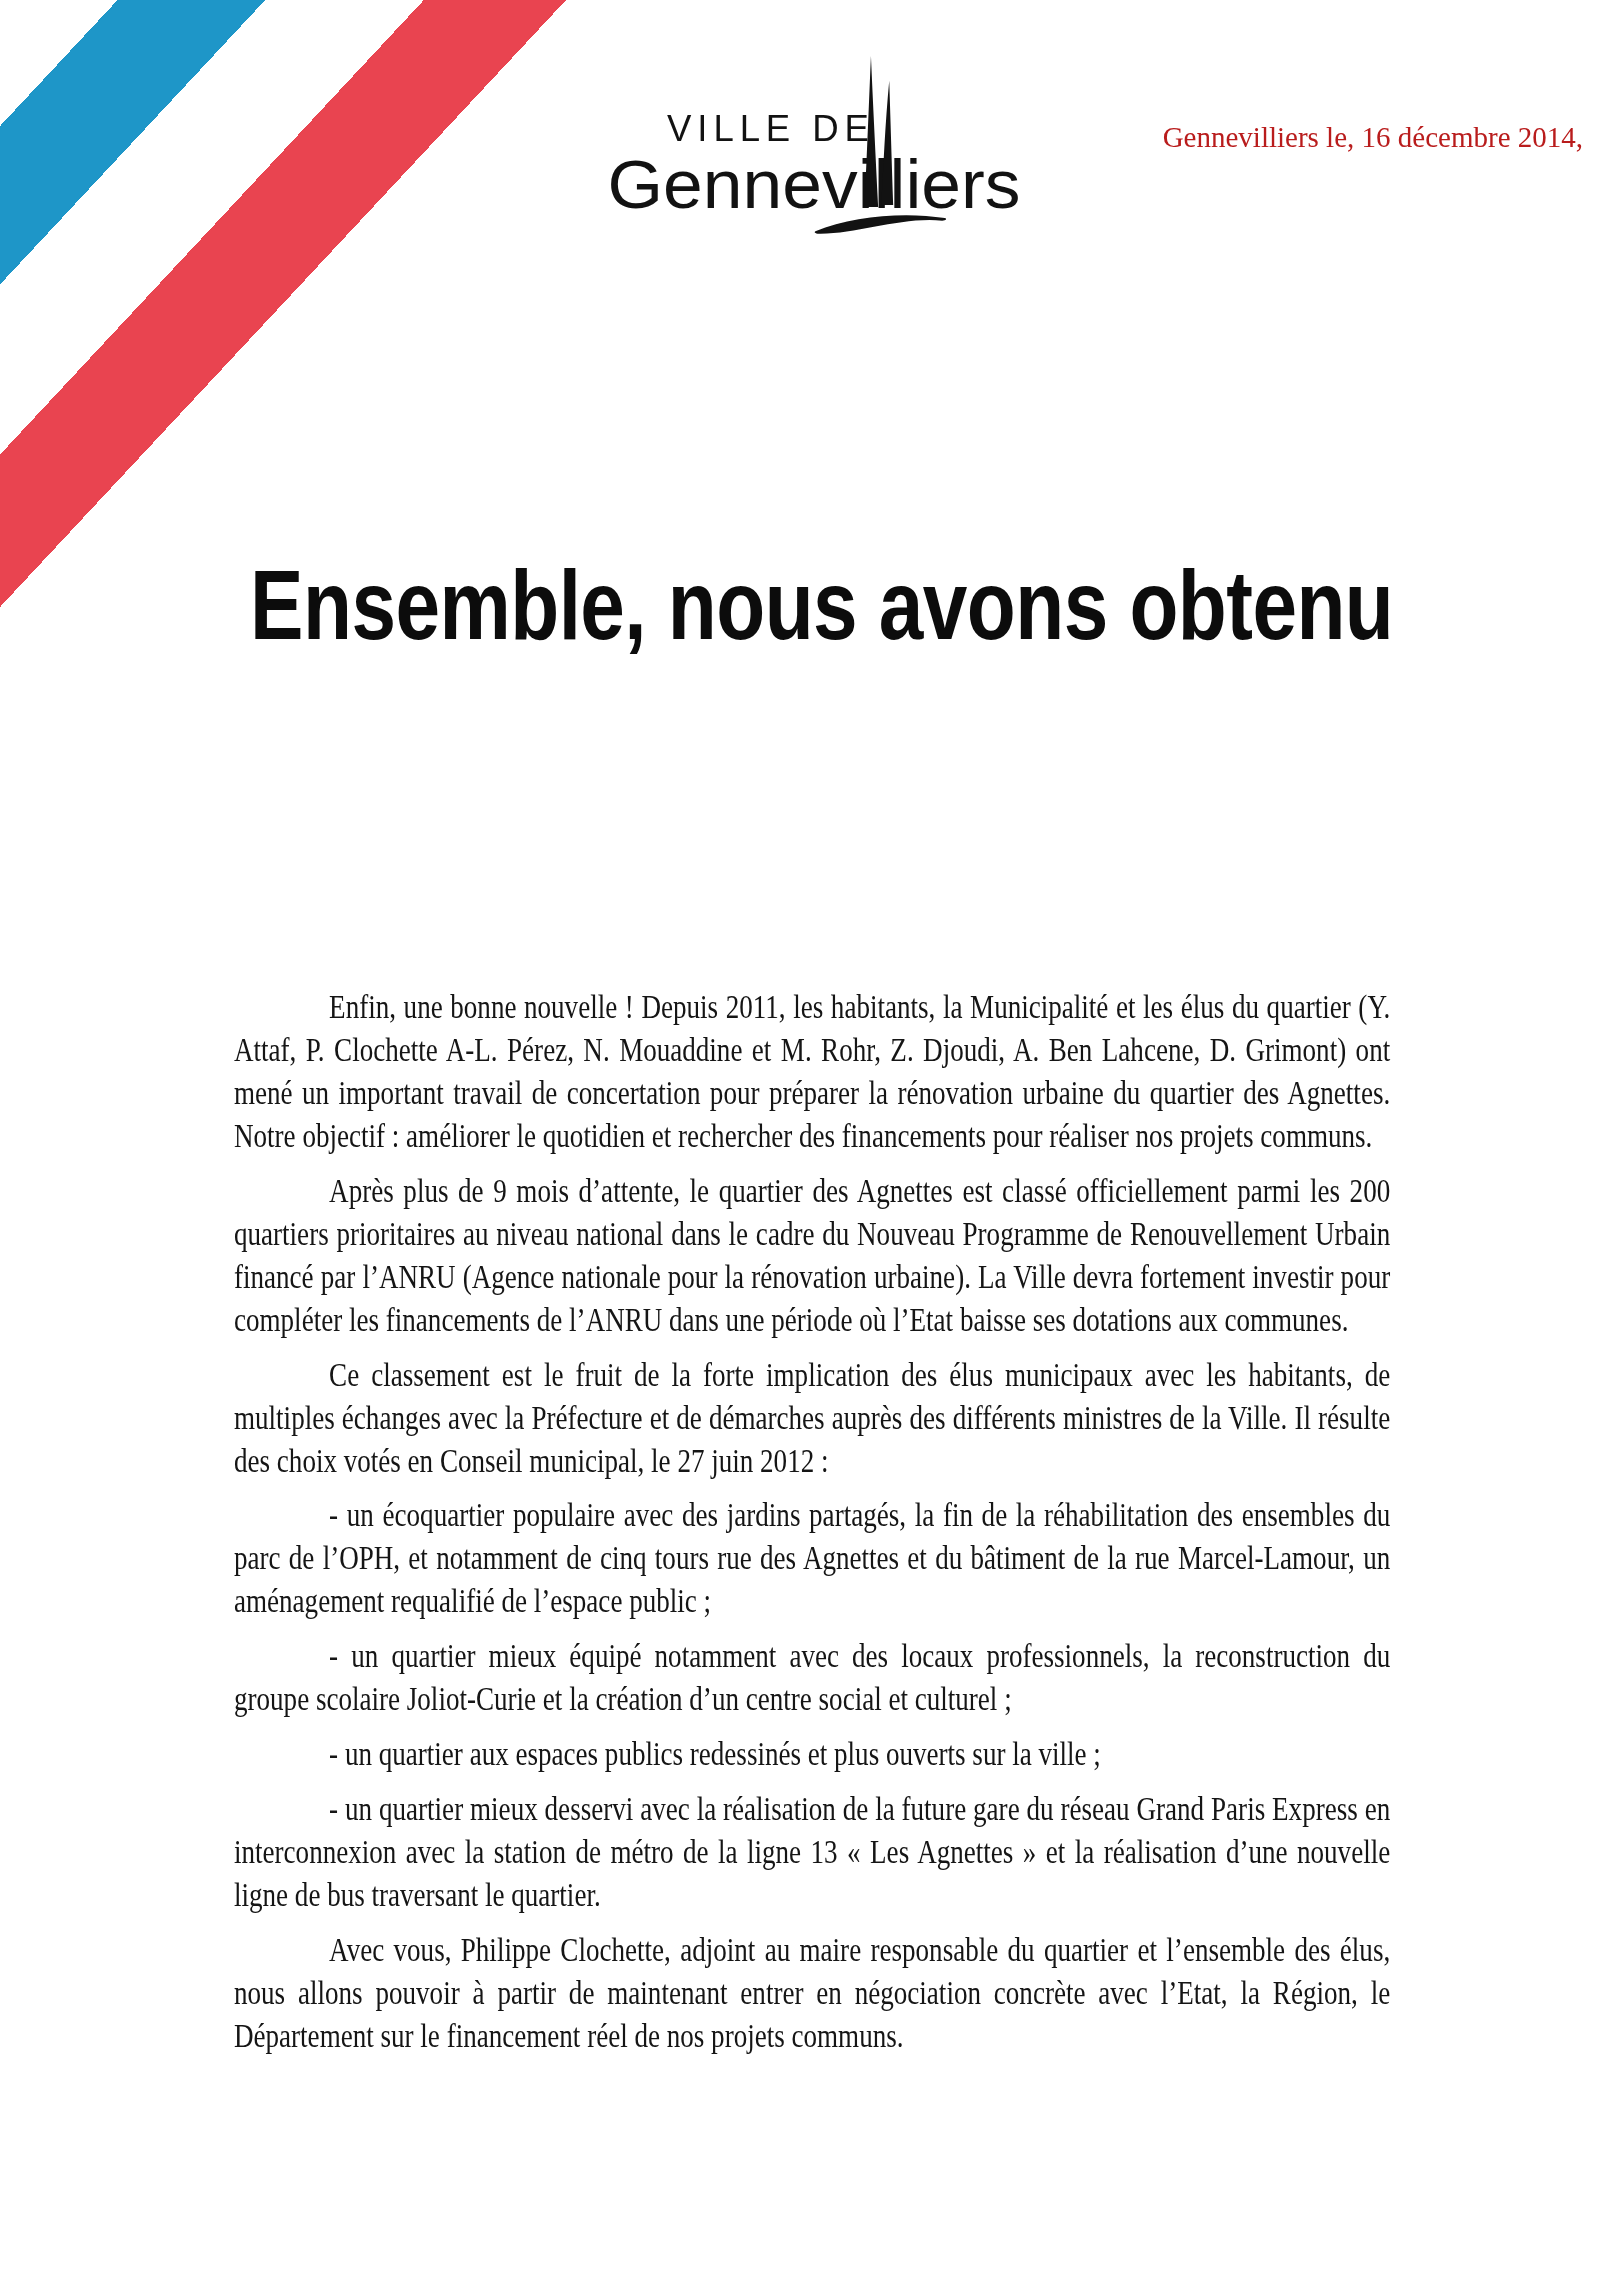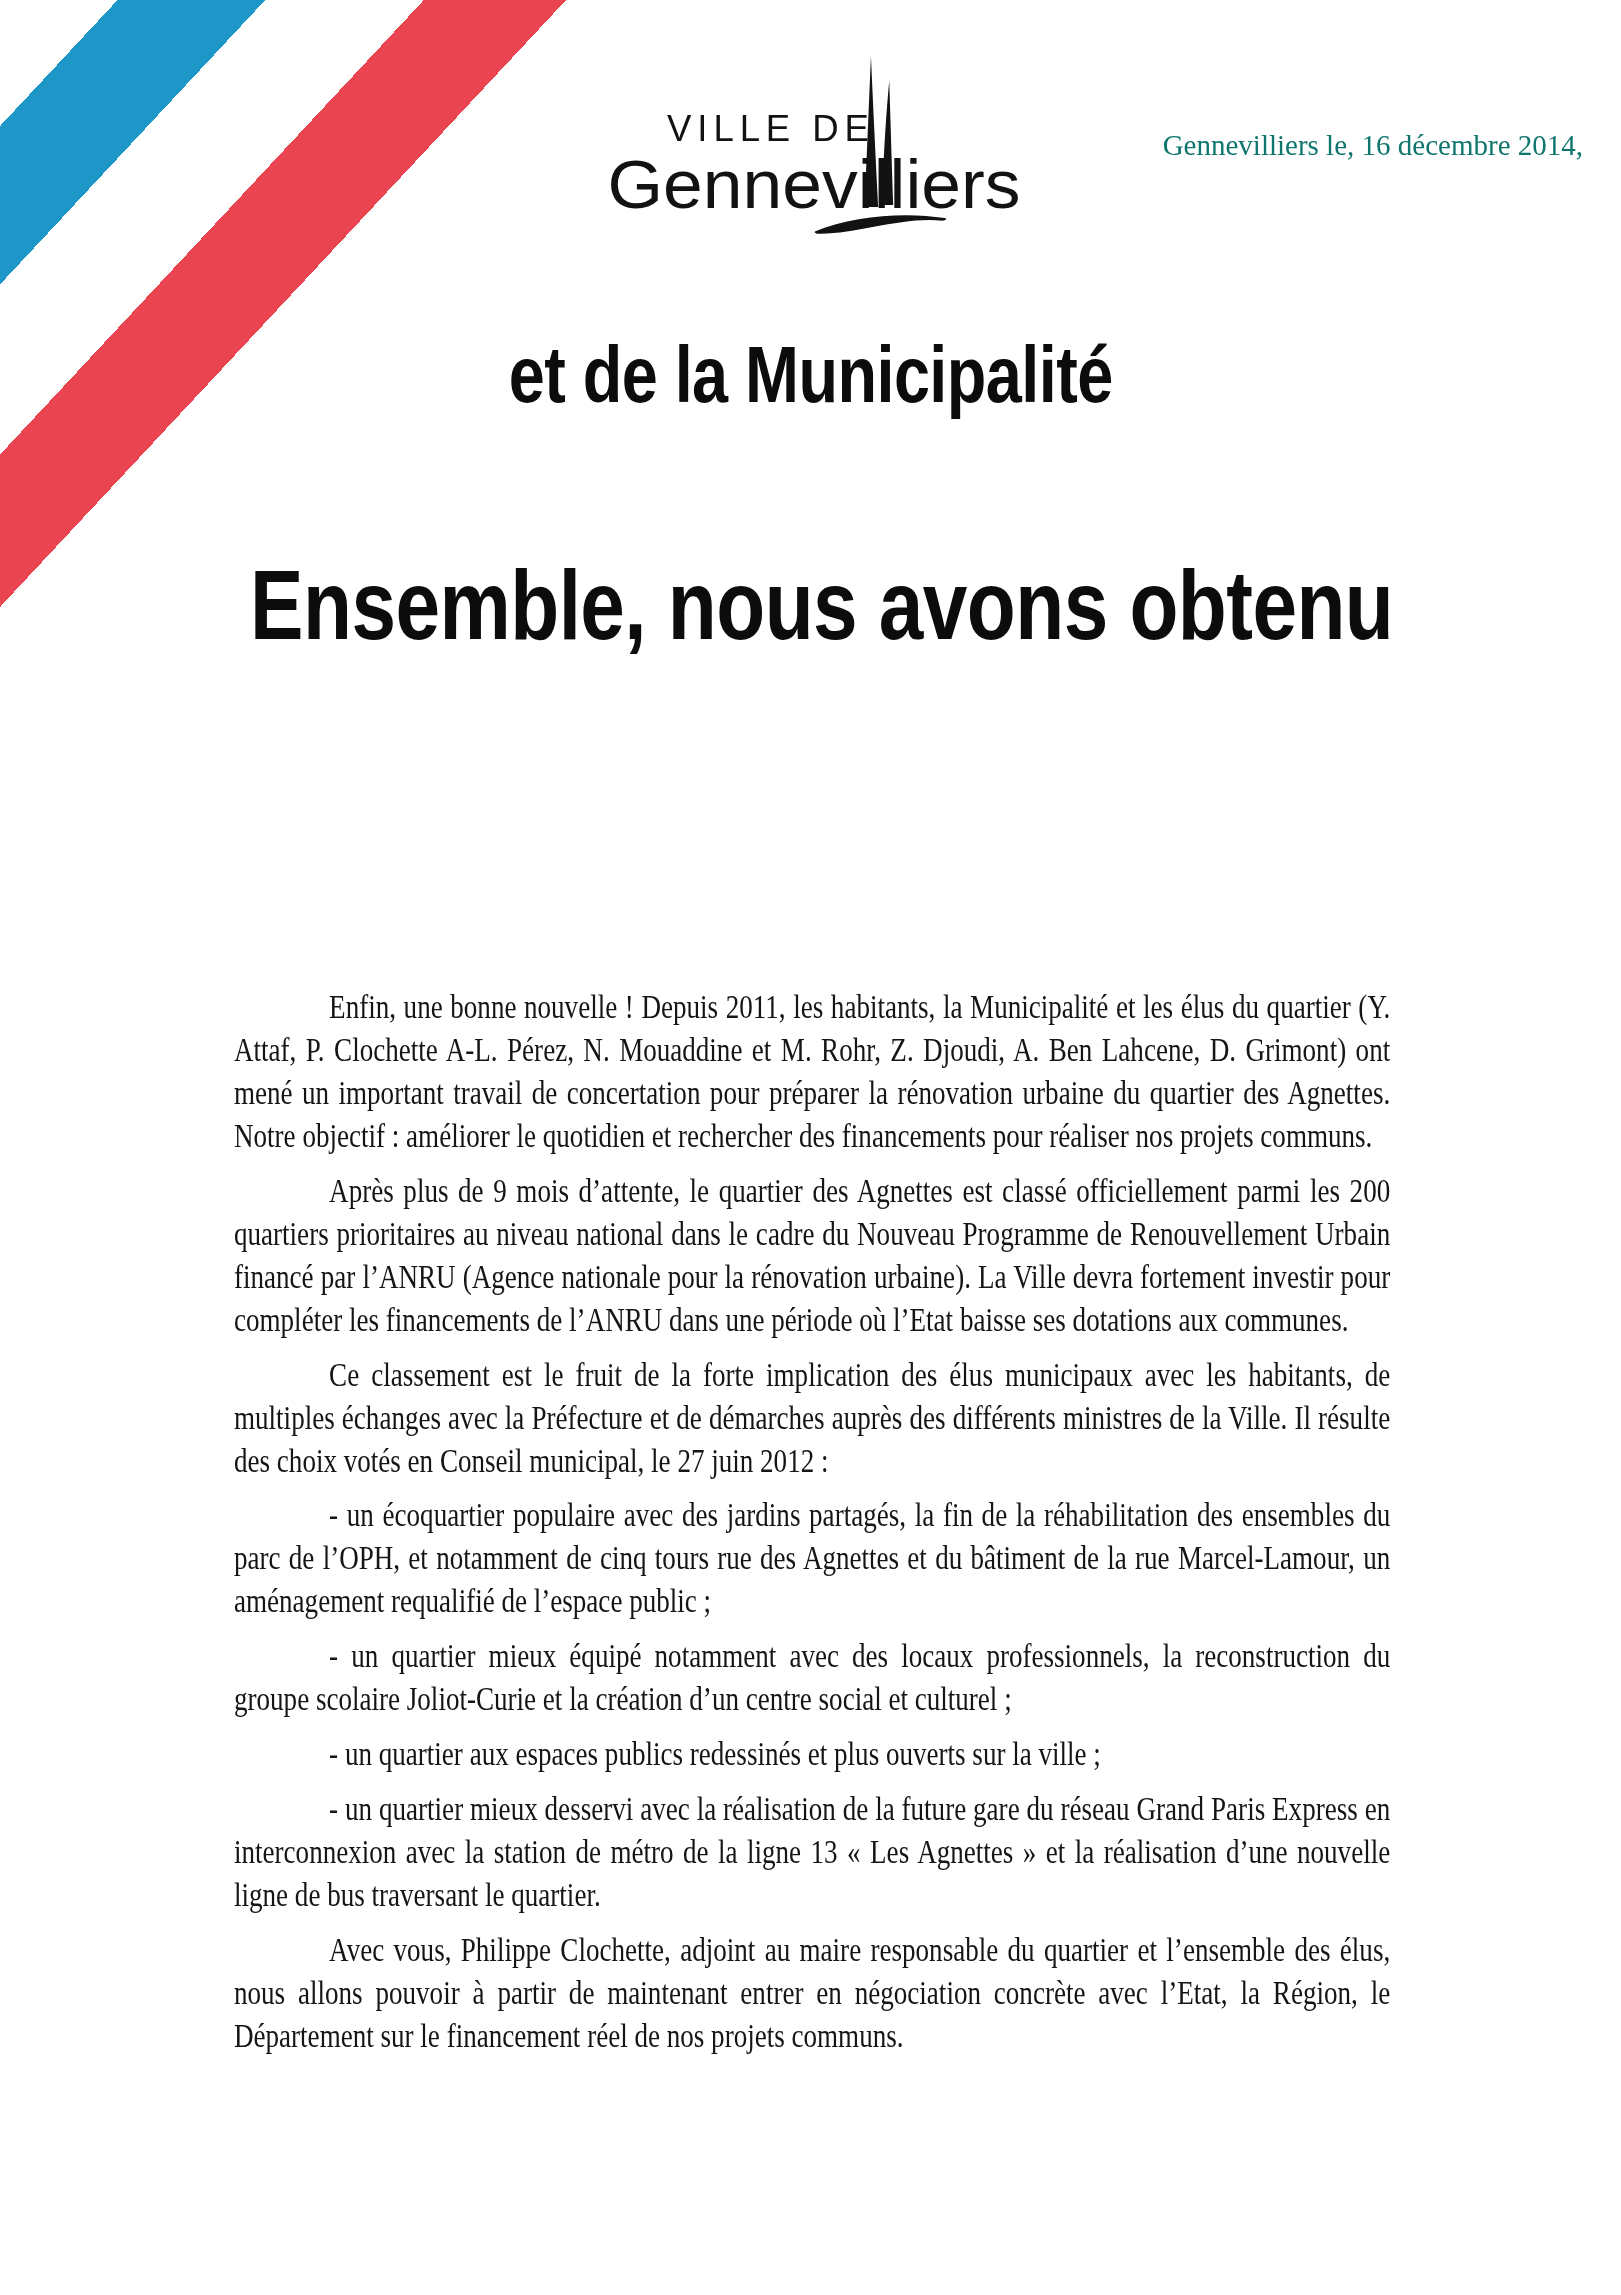--- a/index.html
+++ b/index.html
@@ -18,23 +18,23 @@
       #ffffff 194px, #ffffff 310px,
       #E94450 310px, #E94450 414px,
       rgba(255,255,255,0) 414px);
   }
   
   .logo { position:absolute; left:602px; top:56px; width:432px; height:183px; }
   .logo text { fill:#121212; }
   .logo path { fill:#121212; }
   
   .date {
-    position:absolute; top:128px; right:38px;
+    position:absolute; top:120px; right:38px;
     font:29px/34px "Liberation Serif","DejaVu Serif",serif;
-    color:#0f766e; white-space:nowrap;
+    color:#b91c1c; white-space:nowrap;
   }
   
   .heading, .headline { position:absolute; left:0; width:100%; text-align:center; color:#0c0c0c; }
   .heading { top:328px; }
   .headline { top:544px; }
   .heading .ln { font:700 80px/93px "Liberation Sans","DejaVu Sans",sans-serif; }
   .headline .ln { font:700 99px/122px "Liberation Sans","DejaVu Sans",sans-serif;padding-left:23px; }
   .ln > span {
     display:inline-block; white-space:nowrap;
     transform:scaleX(0.81); transform-origin:50% 50%;
@@ -60,21 +60,20 @@
     <text x="258" y="130" text-anchor="middle" font-size="56" letter-spacing="9" font-family="Liberation Sans, DejaVu Sans, sans-serif">VILLE DE</text>
     <text x="8" y="233" font-size="106" textLength="632" lengthAdjust="spacingAndGlyphs" font-family="Liberation Sans, DejaVu Sans, sans-serif">Gennevilliers</text>
     <path d="M411,0 C414,70 418,150 422,231 L401,231 C405,150 408,70 411,0 Z"></path>
     <path d="M439,38 C441,100 443,170 445,228 L427,228 C430,170 433,100 439,38 Z"></path>
     <path d="M326,268 C382,245 462,238 524,248 C528,249 526,252 520,252 C458,246 392,272 334,272 C327,272 323,270 326,268 Z"></path>
   </svg>
 
   <div class="date">Gennevilliers le, 16 décembre 2014,</div>
 
   <div class="heading">
-    <div class="ln"><span>et de la Municipalité</span></div>
   </div>
 
   <div class="headline">
     <div class="ln"><span>Ensemble, nous avons obtenu</span></div>
   </div>
 
   <div class="bodytext">
     <p>Enfin, une bonne nouvelle&nbsp;! Depuis 2011, les habitants, la Municipalité et les élus du quartier (Y. Attaf, P. Clochette A-L. Pérez, N. Mouaddine et M. Rohr, Z. Djoudi, A. Ben Lahcene, D. Grimont) ont mené un important travail de concertation pour préparer la rénovation urbaine du quartier des Agnettes. Notre objectif&nbsp;: améliorer le quotidien et rechercher des financements pour réaliser nos projets communs.</p>
     <p>Après plus de 9 mois d’attente, le quartier des Agnettes est classé officiellement parmi les 200 quartiers prioritaires au niveau national dans le cadre du Nouveau Programme de Renouvellement Urbain financé par l’ANRU (Agence nationale pour la rénovation urbaine). La Ville devra fortement investir pour compléter les financements de l’ANRU dans une période où l’Etat baisse ses dotations aux communes.</p>
     <p>Ce classement est le fruit de la forte implication des élus municipaux avec les habitants, de multiples échanges avec la Préfecture et de démarches auprès des différents ministres de la Ville. Il résulte des choix votés en Conseil municipal, le 27 juin 2012&nbsp;:</p>

